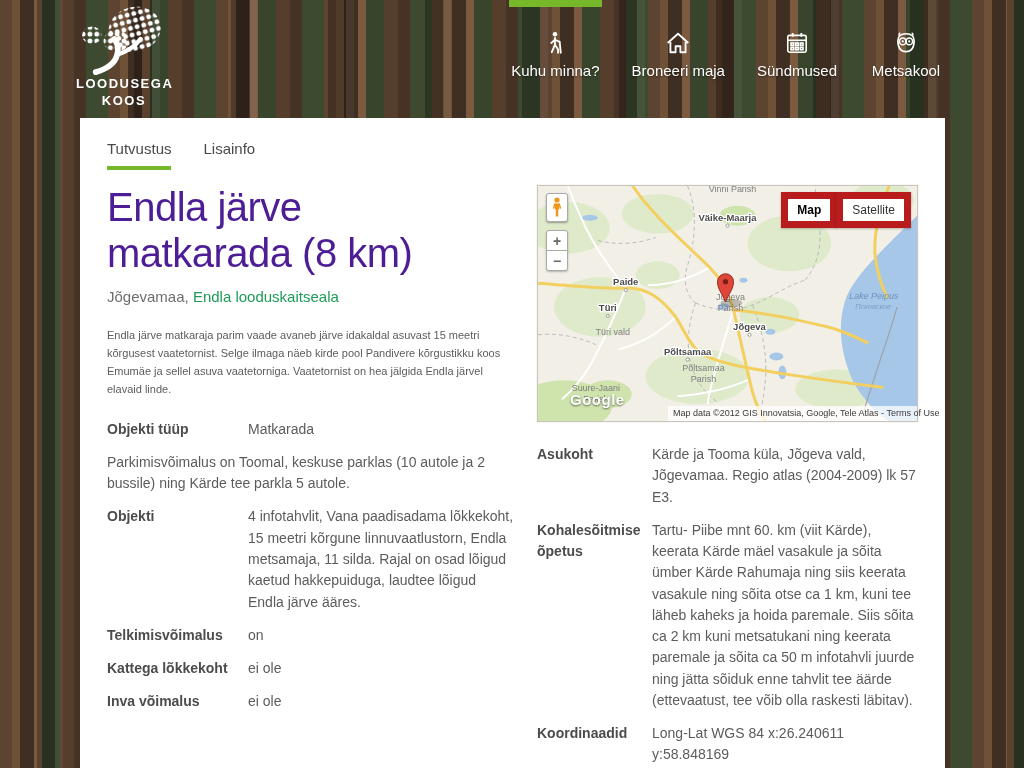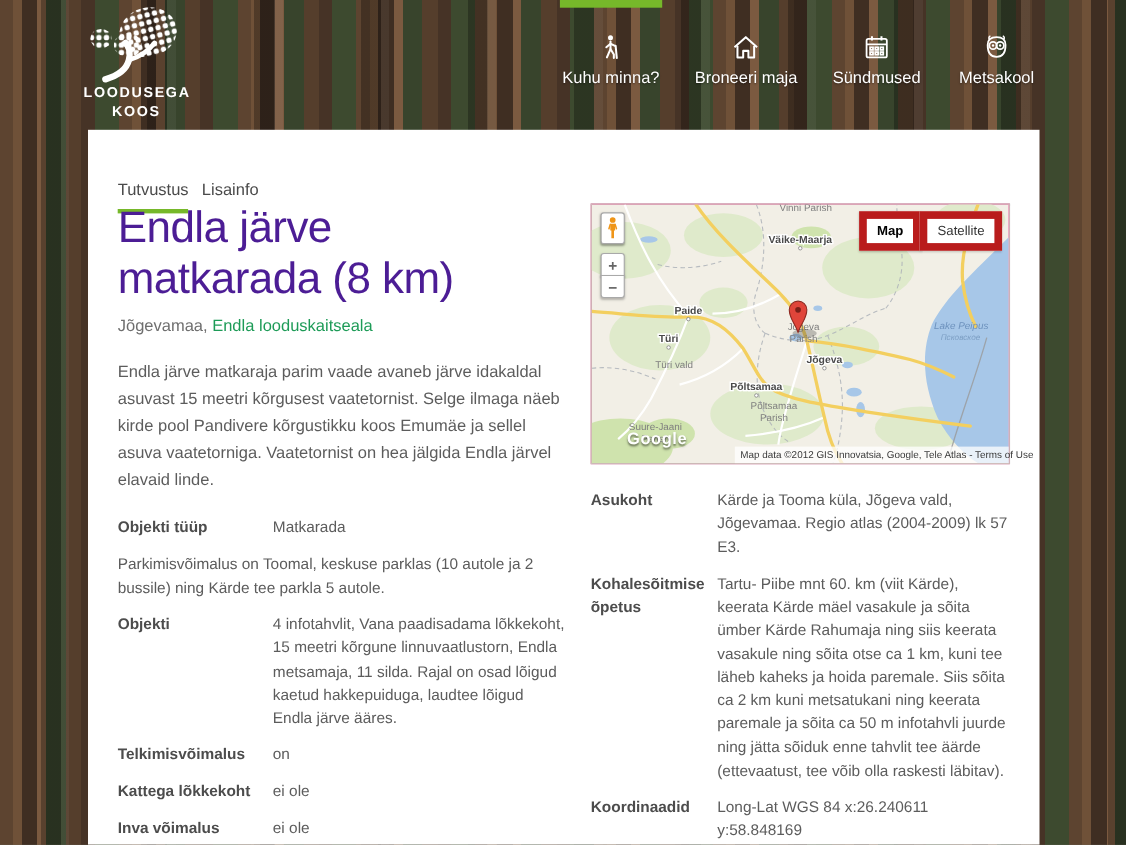--- a/index.html
+++ b/index.html
@@ -19,42 +19,42 @@
   .logo { position:absolute; left:76px; top:4px; width:96px; text-align:center; cursor:pointer; }
   .logo svg { display:block; margin:0 auto; }
   .logo-text { color:#fff; font-size:13px; font-weight:bold; letter-spacing:1.5px; line-height:1.3; }
   .nav { position:absolute; top:0; right:79px; display:flex; gap:28px; }
   .nav-item { position:relative; display:flex; flex-direction:column; align-items:center; padding:28px 2px 0; min-width:78px; color:#fff; font-size:15px; cursor:pointer; text-shadow:0 1px 2px rgba(0,0,0,.45); }
   .nav-item .nicon { height:28px; margin-bottom:6px; display:flex; align-items:flex-end; }
   .nav-item.active::before { content:""; position:absolute; top:0; left:0; right:0; height:7px; background:var(--green); }
 
   
   .panel { position:absolute; left:80px; right:79px; top:118px; bottom:0; background:#fff; overflow:hidden; }
-  .tabs { position:absolute; left:27px; top:22px; display:flex; gap:12px;margin-top:24px; }
+  .tabs { position:absolute; left:27px; top:22px; display:flex; gap:32px; }
   .tab { font-size:15px; color:#4a4a4a; padding-bottom:9px; cursor:pointer; text-decoration:none; }
   .tab.active { border-bottom:4px solid var(--green); }
 
   .left-col { position:absolute; left:27px; top:66px; width:407px; }
   h1.title { font-size:40px; font-weight:300; color:#4c1d95; line-height:1.15; letter-spacing:-0.5px; margin:0 0 12px; }
   .region { font-size:15px; color:#6e6e6e; margin:0 0 22px; }
   .region a { color:var(--linkgreen); text-decoration:none; cursor:pointer; }
-  .intro { font-size:15px; color:#5c5c5c; line-height:1.63; margin:0 0 20px; }
+  .intro { font-size:11px; color:#5c5c5c; line-height:1.63; margin:0 0 20px; }
 
   .drow { display:flex; margin-bottom:12px; font-size:14px; line-height:1.52; }
   .dt { flex:none; font-weight:bold; color:#4c4c4c; padding-right:10px; }
   .dd { flex:1; color:#5c5c5c; }
   .left-col .dt { width:141px; }
   .preline { white-space:pre-line; }
 
   .right-col { position:absolute; left:457px; top:67px; width:381px; }
   .details-right { margin-top:22px; }
   .right-col .dt { width:115px; }
 
   
-  .map-wrap { position:relative; width:381px; height:237px; border:1px solid #c9c5ba; background:#ec4899; box-shadow:0 0 1px rgba(0,0,0,.2); }
+  .map-wrap { position:relative; width:381px; height:237px; border:1px solid #c9c5ba; background:#d946ef; box-shadow:0 0 1px rgba(0,0,0,.2); }
   .map-wrap > svg.mapsvg { position:absolute; left:0; top:0; width:100%; height:100%; }
   .pegman { position:absolute; left:8px; top:7px; width:22px; height:29px; background:#fff; border:1px solid #a9a9a9; border-radius:3px; box-shadow:0 1px 2px rgba(0,0,0,.35); display:flex; align-items:center; justify-content:center; cursor:pointer; }
   .zoomctl { position:absolute; left:8px; top:44px; width:22px; }
   .zoomctl button { display:block; width:22px; height:21px; background:#fff; border:1px solid #a9a9a9; color:#666; font-size:14px; font-weight:bold; line-height:1; padding:0; cursor:pointer; box-shadow:0 1px 2px rgba(0,0,0,.25); }
   .zoomctl button:first-child { border-radius:3px 3px 0 0; }
   .zoomctl button:last-child { border-radius:0 0 3px 3px; margin-top:-1px; }
   .maptype { position:absolute; right:6px; top:6px; display:flex; }
   .maptype button { background:#fff; border:7px solid #b91c1c; font-size:12px; padding:4px 9px; color:#333; cursor:pointer; box-shadow:0 1px 2px rgba(0,0,0,.25); }
   .maptype button.active { font-weight:bold; color:#000; }
   .maptype button:last-child { margin-left:-1px; }

